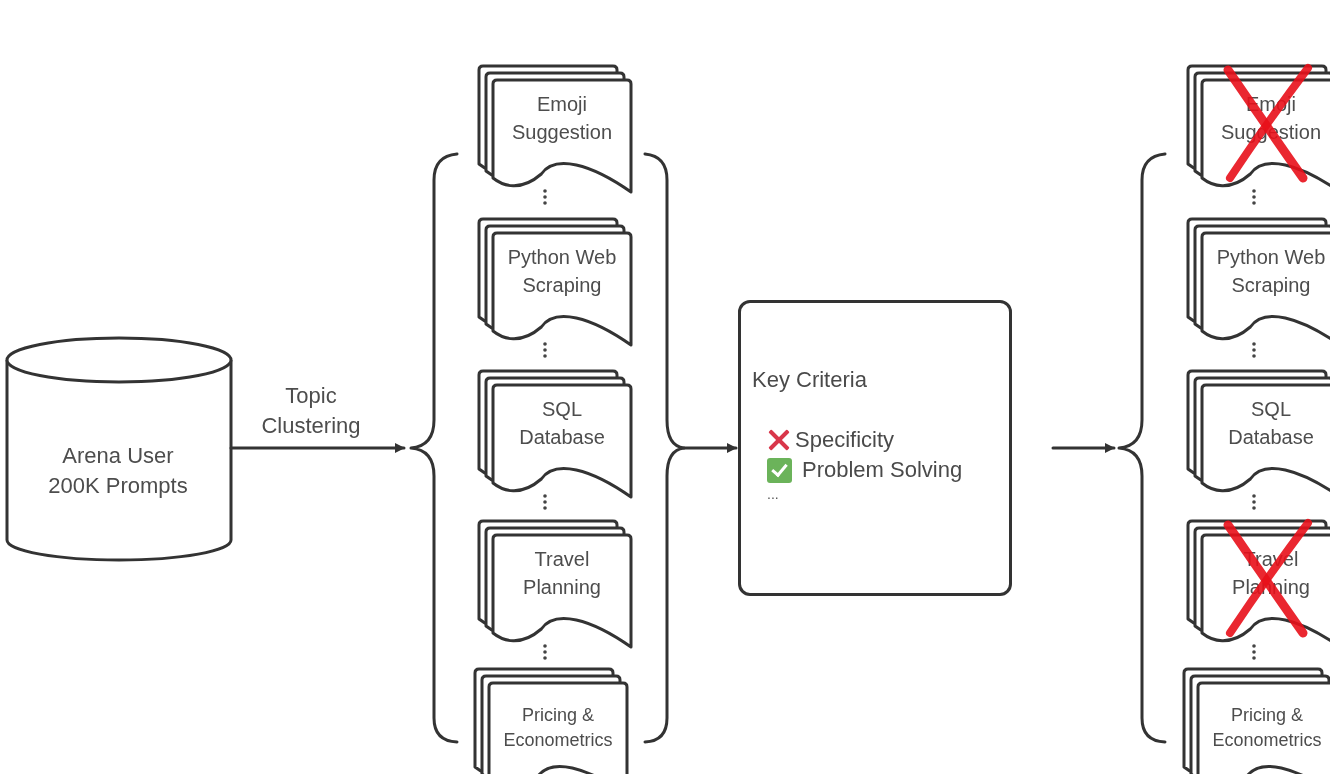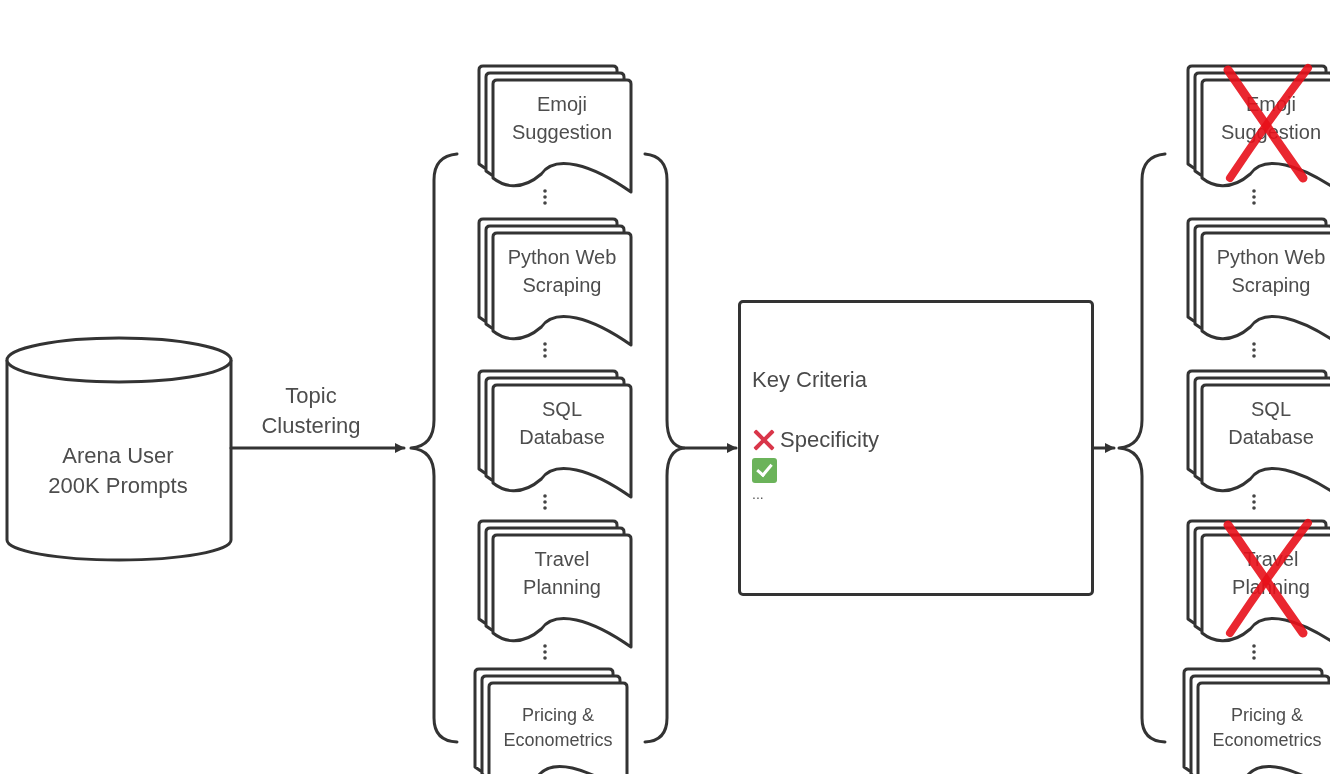--- a/index.html
+++ b/index.html
@@ -2,24 +2,24 @@
 <html><head>
 <meta charset="utf-8">
 <style>
   html, body { margin:0; padding:0; background:#ffffff; }
   body { width:1330px; height:774px; overflow:hidden; position:relative;
          font-family:"Liberation Sans", "DejaVu Sans", sans-serif; color:#4a4a4a; }
   #diagram { position:absolute; left:0; top:0; }
   .lbl { font-family:"Liberation Sans", "DejaVu Sans", sans-serif; fill:#4d4d4d; }
   .stroke { fill:none; stroke:#333333; stroke-width:3; stroke-linecap:round; stroke-linejoin:round; }
   .sheet { fill:#ffffff; stroke:#333333; stroke-width:3; stroke-linejoin:round; }
-  .criteria-box { position:absolute; left:738px; top:300px; width:356px; height:296px;
-                  box-sizing:border-box; border:3px solid #333; border-radius:5px; background:#fff; }
+  .criteria-box { position:absolute; left:738px; top:300px; width:274px; height:296px;
+                  box-sizing:border-box; border:3px solid #333; border-radius:12px; background:#fff; }
   .criteria-title { position:absolute; left:11px; top:64px; font-size:22px; color:#4a4a4a; }
-  .crit-list { position:absolute; left:11px; top:122px; font-size:22px; line-height:30px; color:#4a4a4a; }
+  .crit-list { position:absolute; left:26px; top:122px; font-size:22px; line-height:30px; color:#4a4a4a; }
   .crit-item { display:flex; align-items:center; height:30px; }
   .ico-x { width:24px; height:24px; position:relative; margin-right:4px; }
   .ico-x::before, .ico-x::after { content:""; position:absolute; left:10px; top:-1px; width:4px; height:26px;
                   background:#d9364a; border-radius:1px; }
   .ico-x::before { transform:rotate(45deg); }
   .ico-x::after { transform:rotate(-45deg); }
   .ico-check { width:25px; height:25px; background:#6bb35a; border-radius:3px; margin-right:10px;
                position:relative; flex:none; }
   .ico-check::after { content:""; position:absolute; left:8px; top:3px; width:6px; height:12px;
                border-right:3px solid #fff; border-bottom:3px solid #fff; transform:rotate(40deg); }
@@ -184,16 +184,17 @@
 
 <div class="criteria-box">
   <div class="criteria-title">Key Criteria</div>
   <div class="crit-list">
     <div class="crit-item">
       <span class="ico-x"></span>
       <span>Specificity</span>
     </div>
     <div class="crit-item">
       <span class="ico-check"></span>
+      <span>Problem Solving</span>
     </div>
     <div class="crit-more">...</div>
   </div>
 </div>
 
 </body></html>

